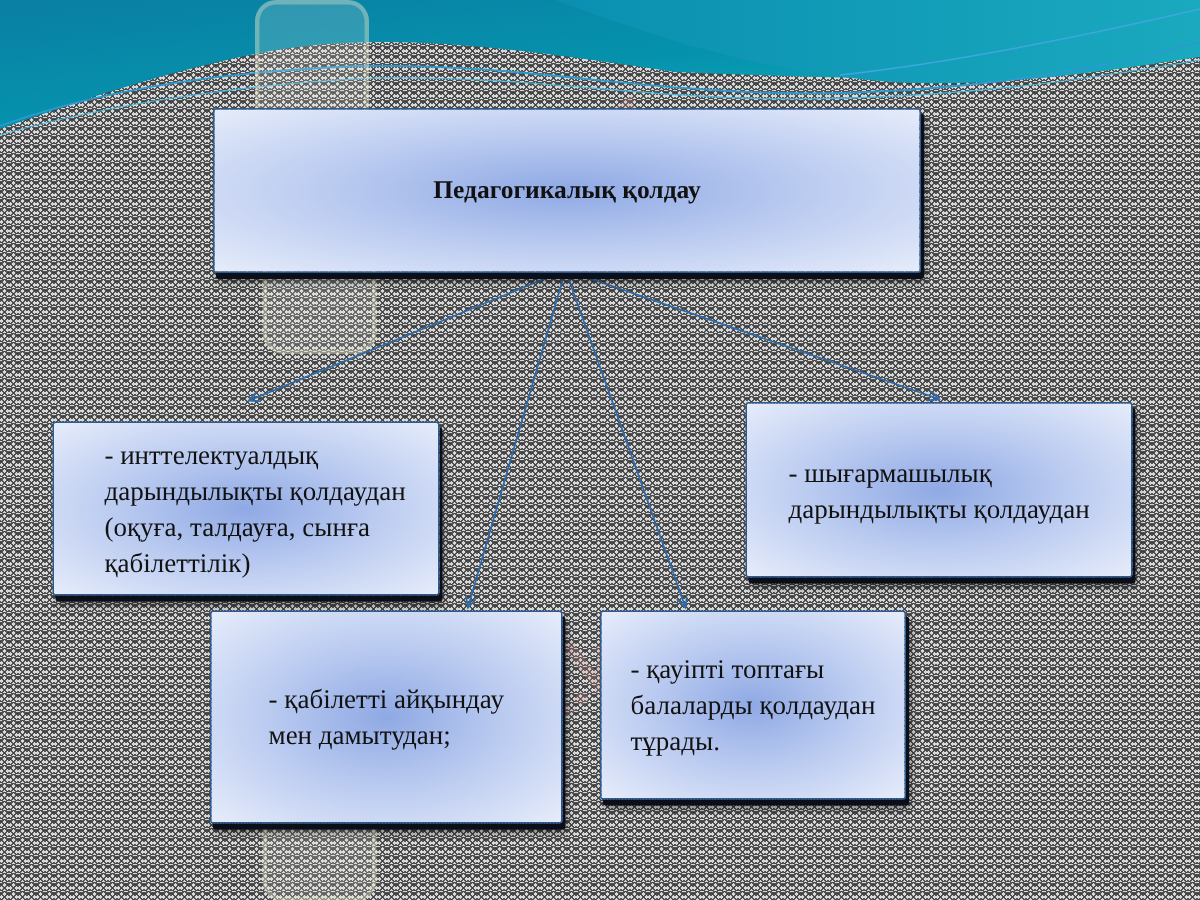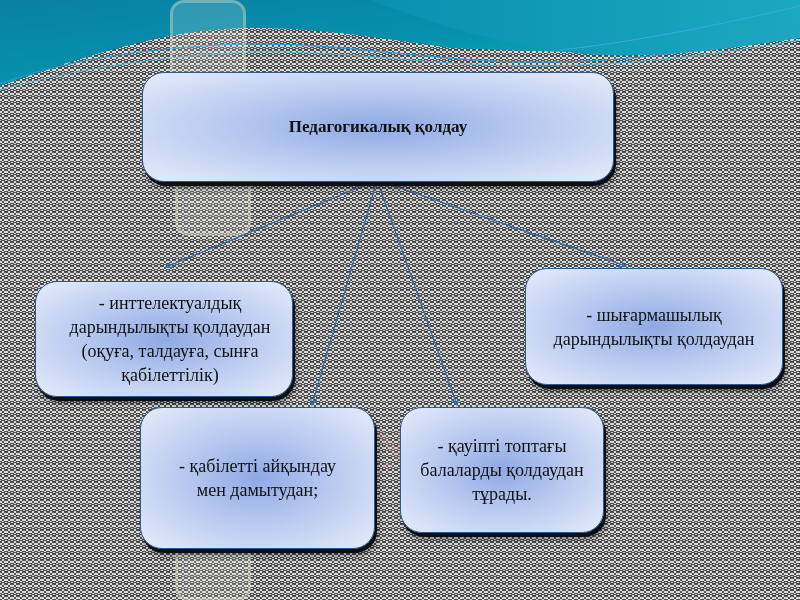--- a/index.html
+++ b/index.html
@@ -10,30 +10,30 @@
     background-image:
       repeating-linear-gradient(45deg, rgba(60,60,60,0.85) 0 1.2px, transparent 1.2px 3px),
       repeating-linear-gradient(-45deg, rgba(60,60,60,0.85) 0 1.2px, transparent 1.2px 3px);
     background-size: 6px 6px;
   }
   .slide { position: absolute; inset: 0; }
   .top-wave { position: absolute; left: 0; top: 0; width: 800px; height: 110px; }
   .connectors { position: absolute; left: 0; top: 0; width: 800px; height: 600px; pointer-events: none; }
   .box {
     position: absolute; box-sizing: border-box;
-    border: 1.5px solid #2e5b8f; border-radius: 22px;
+    border: 1.5px solid #2e5b8f; border-radius: 2px;
     background: radial-gradient(ellipse at center, #8fa9e4 0%, #b8c9f0 45%, #e6ecfa 100%);
     box-shadow: 2px 4px 0 #0a0f1a, 3px 6px 6px rgba(0,0,0,0.45);
     display: flex; align-items: center; justify-content: center;
-    text-align: center; color: #111; padding: 6px 10px;
+    text-align: left; color: #111; padding: 6px 10px;
   }
   .box-main { left: 142px; top: 72px; width: 472px; height: 110px; font-weight: bold; font-size: 17px; }
   .box-sub { font-size: 18px; line-height: 24px; }
   .box-1 { left: 35px; top: 281px; width: 258px; height: 116px; padding-left: 22px; }
-  .box-2 { left: 497px; top: 268px; width: 258px; height: 117px; margin-left: 28px; }
+  .box-2 { left: 497px; top: 268px; width: 258px; height: 117px; }
   .box-3 { left: 140px; top: 407px; width: 235px; height: 142px; }
   .box-4 { left: 400px; top: 407px; width: 204px; height: 126px; }
   .box-text { white-space: pre-line; }
   .watermark {
     position: absolute; font-family: "Liberation Serif", serif; font-weight: bold;
     font-size: 54px; color: rgba(220,150,150,0.22); transform: rotate(-38deg);
     pointer-events: none; white-space: nowrap;
   }
   .wm-logo {
     position: absolute; width: 70px; height: 80px; border-radius: 14px;

